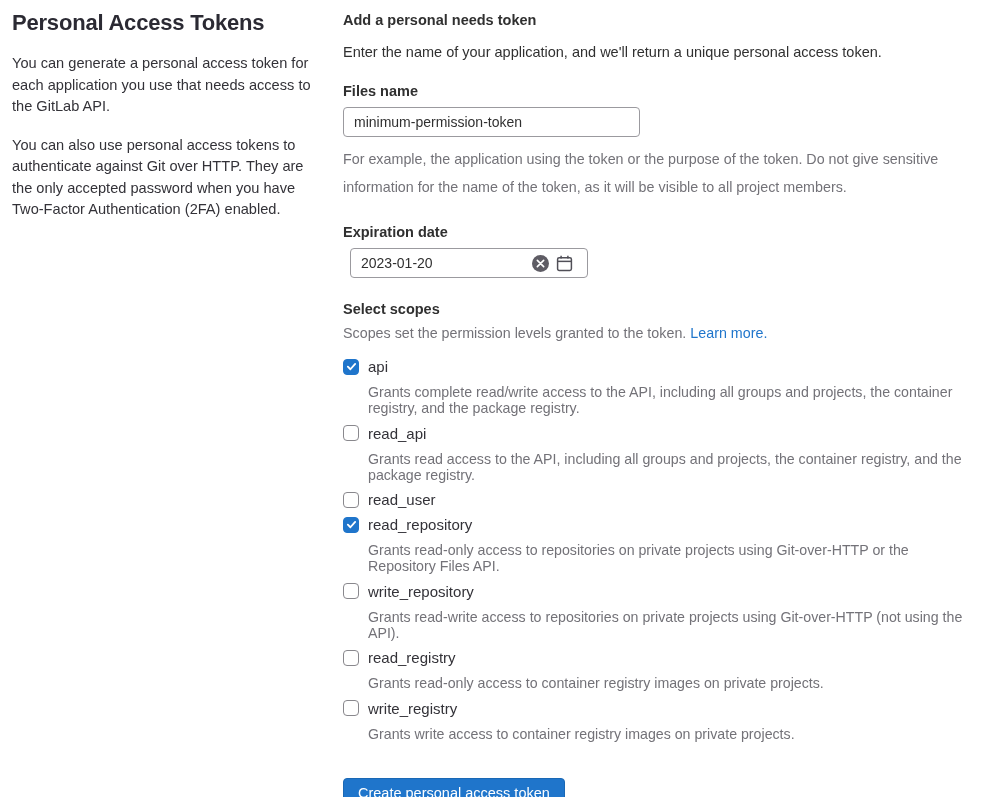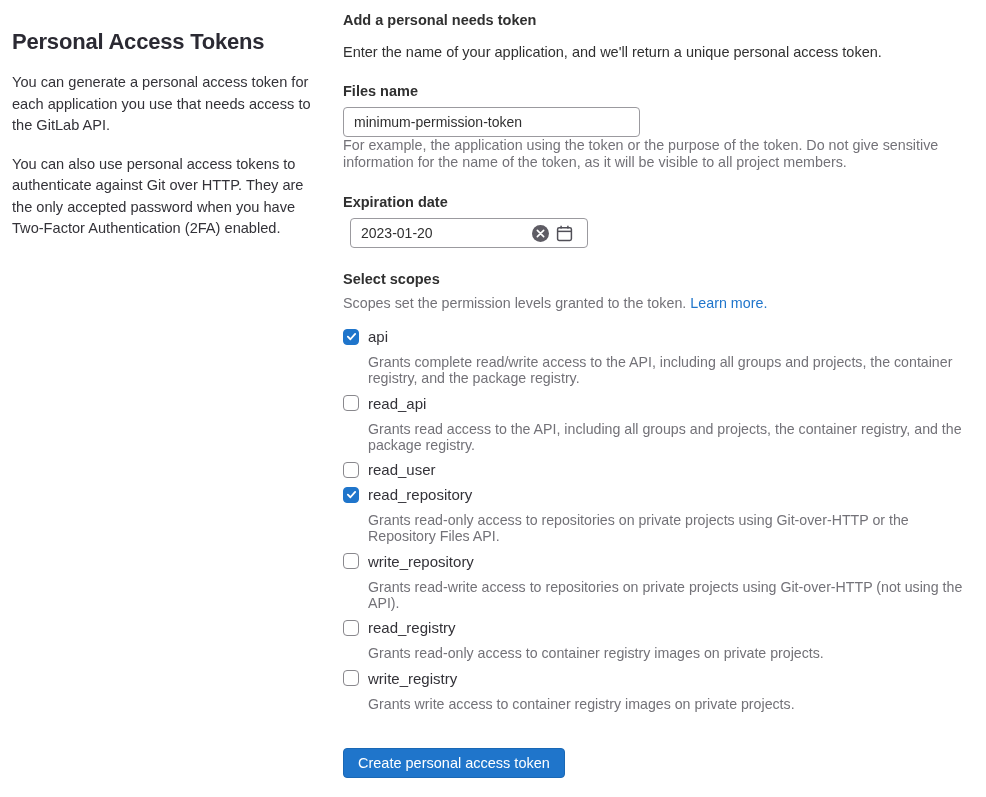--- a/index.html
+++ b/index.html
@@ -16,21 +16,21 @@
     padding: 10px 12px 20px 12px;
     width: 986px;
   }
 
   
   .left-col { width: 331px; flex: 0 0 331px; padding-right: 28px; }
   .page-title {
     font-size: 22px;
     font-weight: 700;
     color: #2b2a33;
-    margin-top: 19px;
+    margin-top: 0;
     letter-spacing: -0.2px;
   }
   .left-col p {
     margin-top: 17px;
     font-size: 14.6px;
     line-height: 21.5px;
     color: #333238;
   }
 
   
@@ -79,22 +79,23 @@
   .clear-btn {
     width: 17px; height: 17px; border-radius: 50%;
     background: #5e5c64; color: #fff;
     display: flex; align-items: center; justify-content: center;
     cursor: pointer; border: none;
   }
   .clear-btn svg { display: block; }
   .cal-btn { background: none; border: none; cursor: pointer; display: flex; padding: 0; }
 
   .help-text {
+    margin-top: 8px;
     font-size: 14.3px;
-    line-height: 17px;
+    line-height: 28px;
     color: #737278;
   }
   .scopes-help { margin-top: 8px; font-size: 14.3px; color: #737278; }
   a.learn-more { color: #1f75cb; text-decoration: none; cursor: pointer; }
 
   
   .scope-list { margin-top: 17px; }
   .scope-row { margin-bottom: 8px; }
   .scope-head { display: flex; align-items: center; }
   .checkbox {

